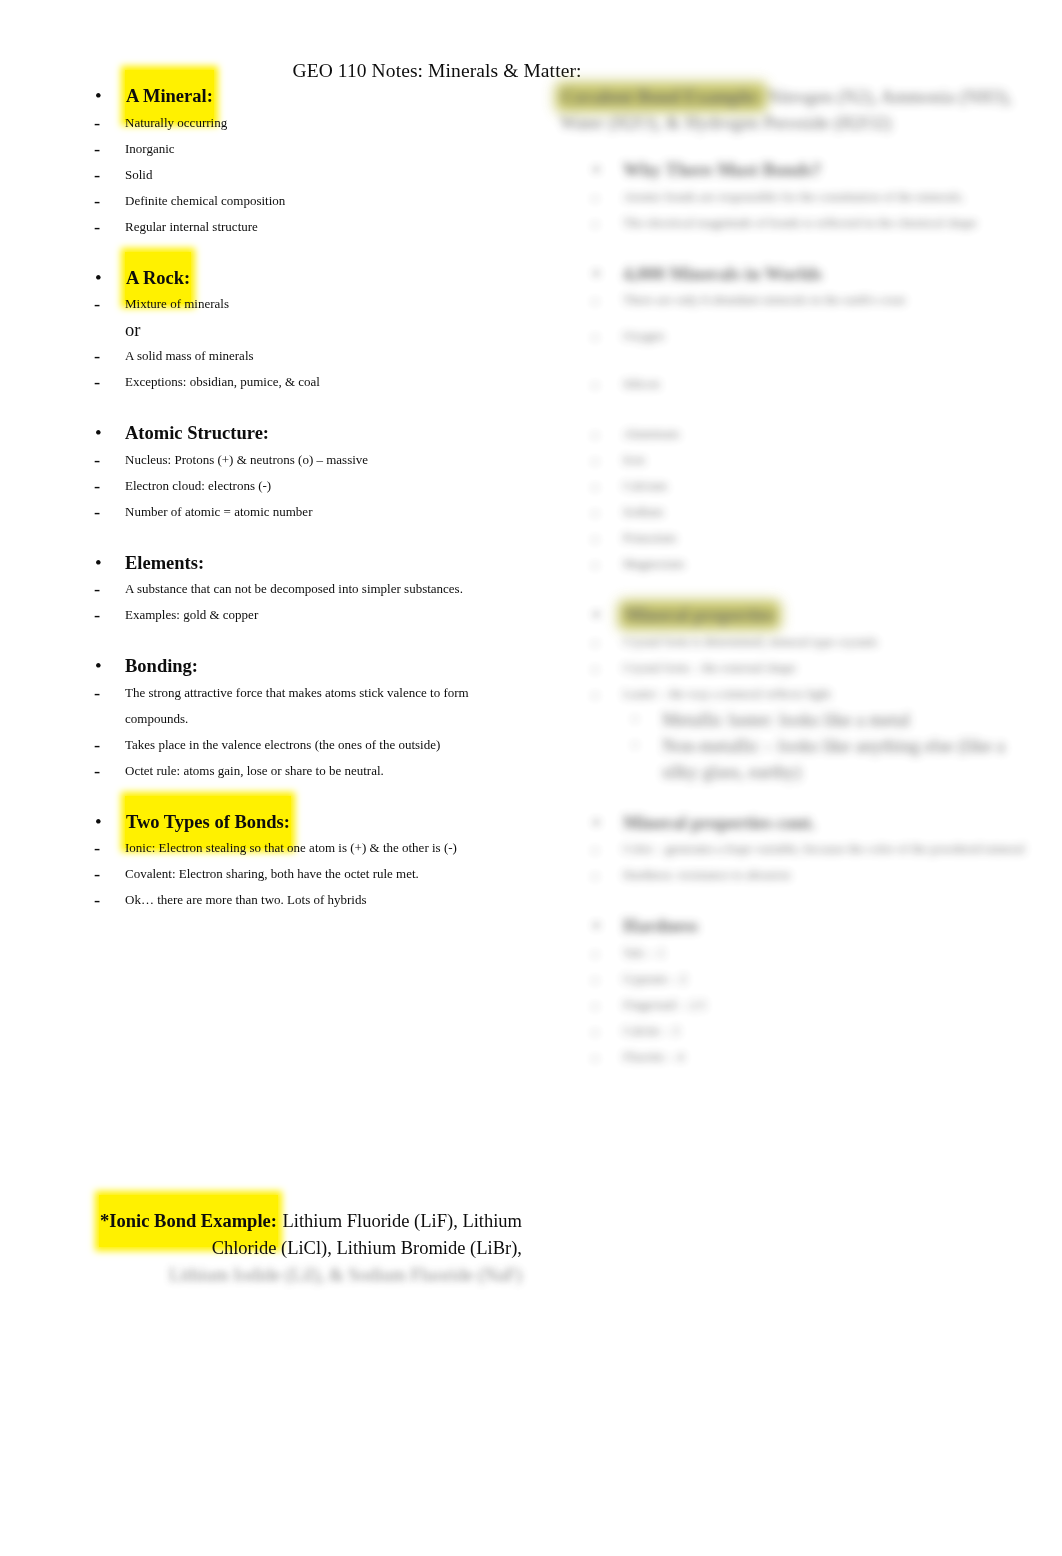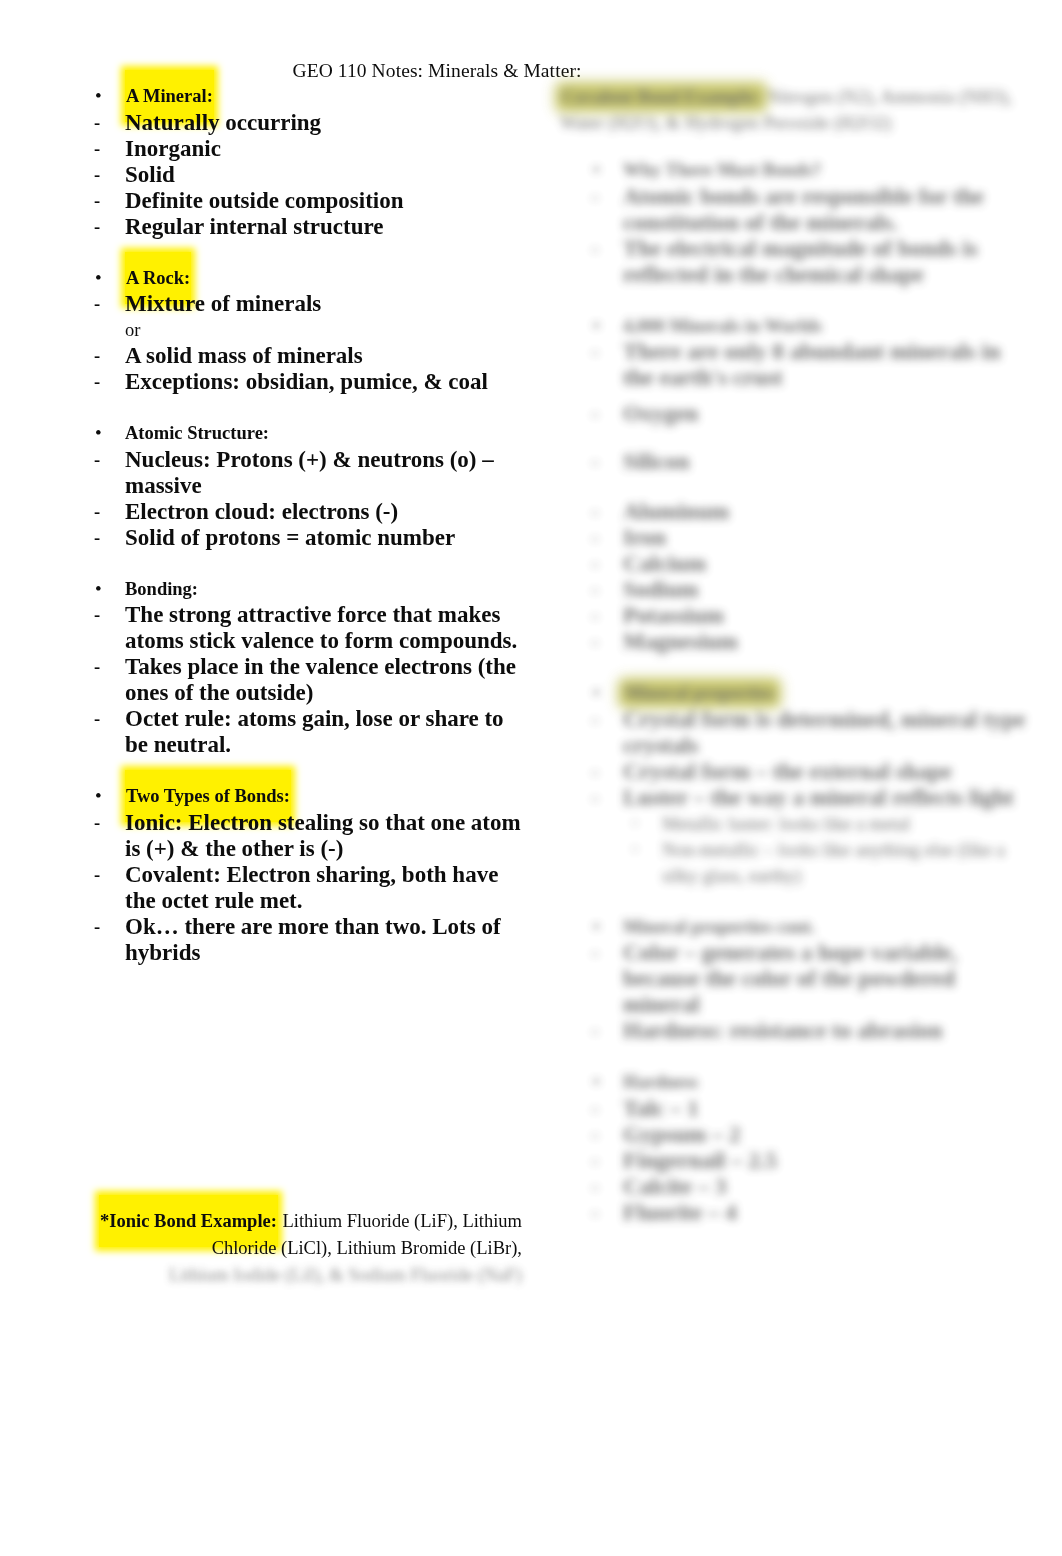--- a/index.html
+++ b/index.html
@@ -64,23 +64,23 @@
     content: "\2022";
     position: absolute;
     left: 33px;
     top: -1px;
     font-size: 19px;
     font-weight: normal;
   }
   ul.lvl2 > li.item2 {
     position: relative;
     padding-left: 63px;
-    font-size: 23px;
+    font-size: 13px;
     line-height: 26px;
-    font-weight: bold;
+    font-weight: normal;
   }
   ul.lvl2 > li.item2::before {
     content: "-";
     position: absolute;
     left: 32px;
     top: 0;
     font-size: 18.5px;
   }
   ul.lvl3 > li.item3 {
     position: relative;
@@ -148,21 +148,21 @@
   <div class="group">
     <ul class="lvl1">
       <li class="item1">
         <span class="hl">A Mineral:</span>
       </li>
     </ul>
     <ul class="lvl2">
       <li class="item2">Naturally occurring</li>
       <li class="item2">Inorganic</li>
       <li class="item2">Solid</li>
-      <li class="item2">Definite outside composition</li>
+      <li class="item2">Definite chemical composition</li>
       <li class="item2">Regular internal structure</li>
     </ul>
   </div>
 
   <div class="group">
     <ul class="lvl1">
       <li class="item1">
         <span class="hl">A Rock:</span>
       </li>
     </ul>
@@ -176,24 +176,35 @@
 
   <div class="group">
     <ul class="lvl1">
       <li class="item1">
         <span>Atomic Structure:</span>
       </li>
     </ul>
     <ul class="lvl2">
       <li class="item2">Nucleus: Protons (+) &amp; neutrons (o) – massive</li>
       <li class="item2">Electron cloud: electrons (-)</li>
-      <li class="item2">Solid of protons = atomic number</li>
-    </ul>
-  </div>
-
+      <li class="item2">Number of atomic = atomic number</li>
+    </ul>
+  </div>
+
+  <div class="group">
+    <ul class="lvl1">
+      <li class="item1">
+        <span>Elements:</span>
+      </li>
+    </ul>
+    <ul class="lvl2">
+      <li class="item2">A substance that can not be decomposed into simpler substances.</li>
+      <li class="item2">Examples: gold &amp; copper</li>
+    </ul>
+  </div>
 
   <div class="group">
     <ul class="lvl1">
       <li class="item1">
         <span>Bonding:</span>
       </li>
     </ul>
     <ul class="lvl2">
       <li class="item2">The strong attractive force that makes atoms stick valence to form compounds.</li>
       <li class="item2">Takes place in the valence electrons (the ones of the outside)</li>

